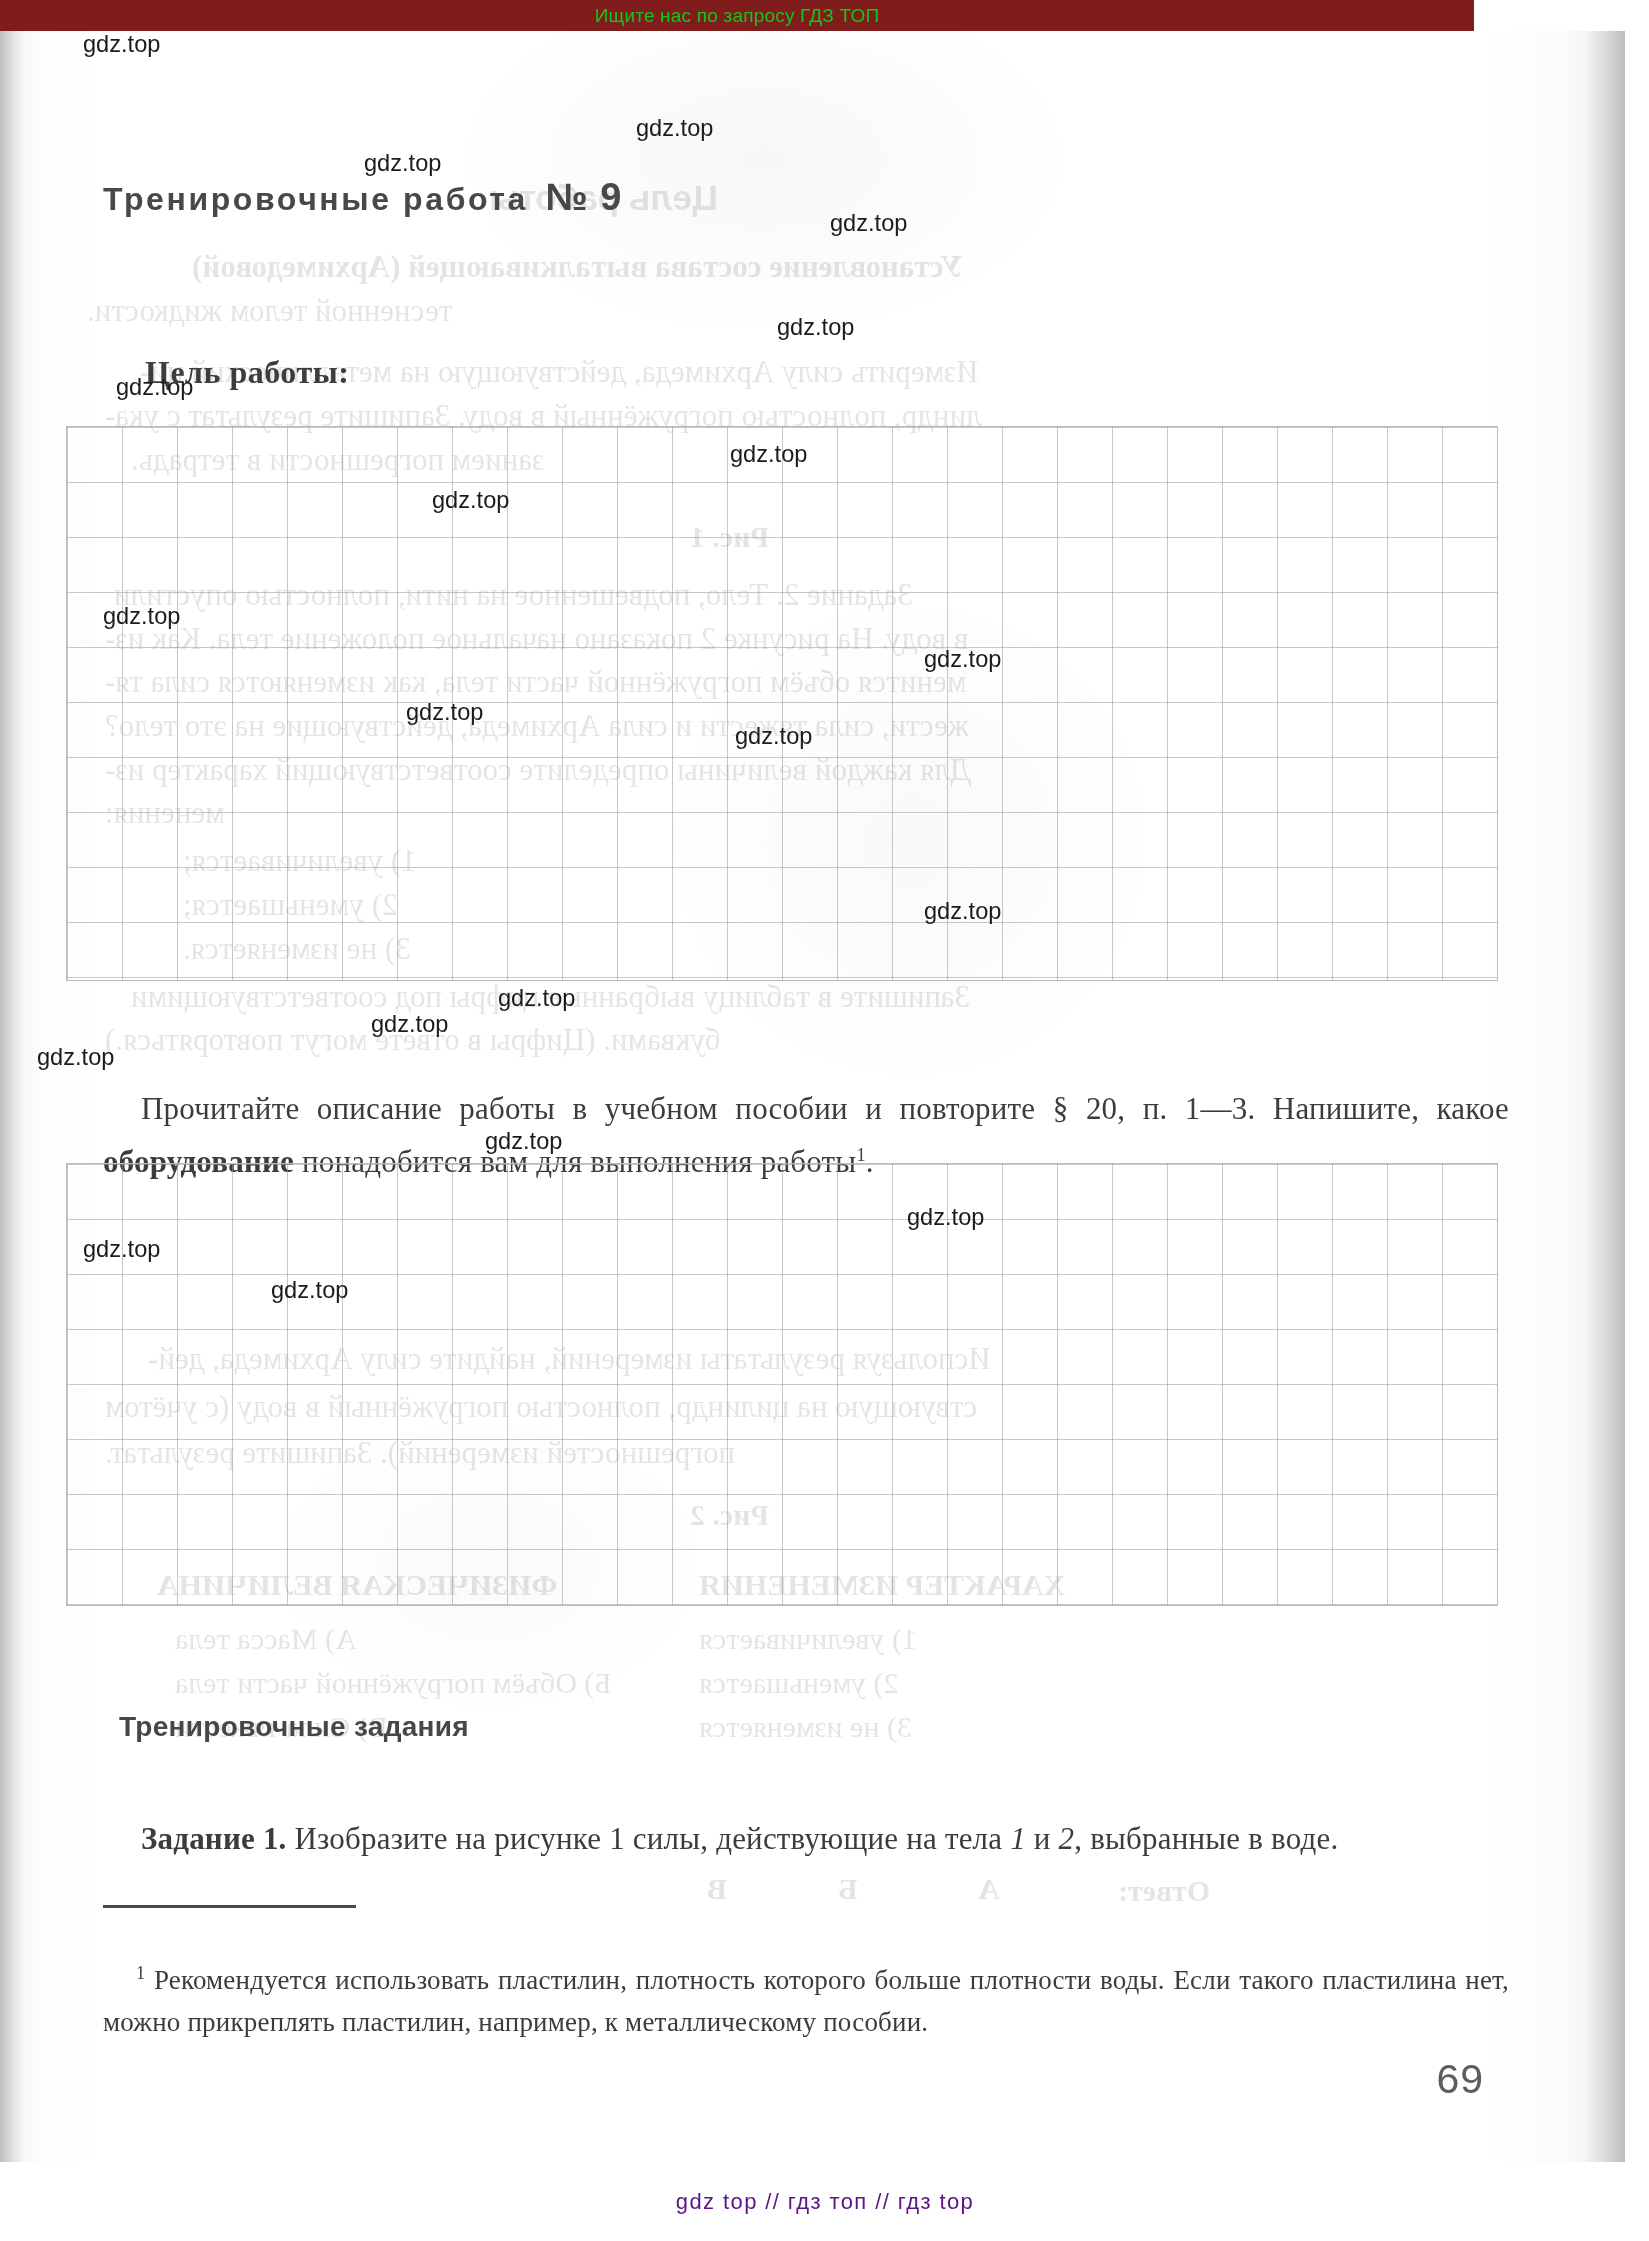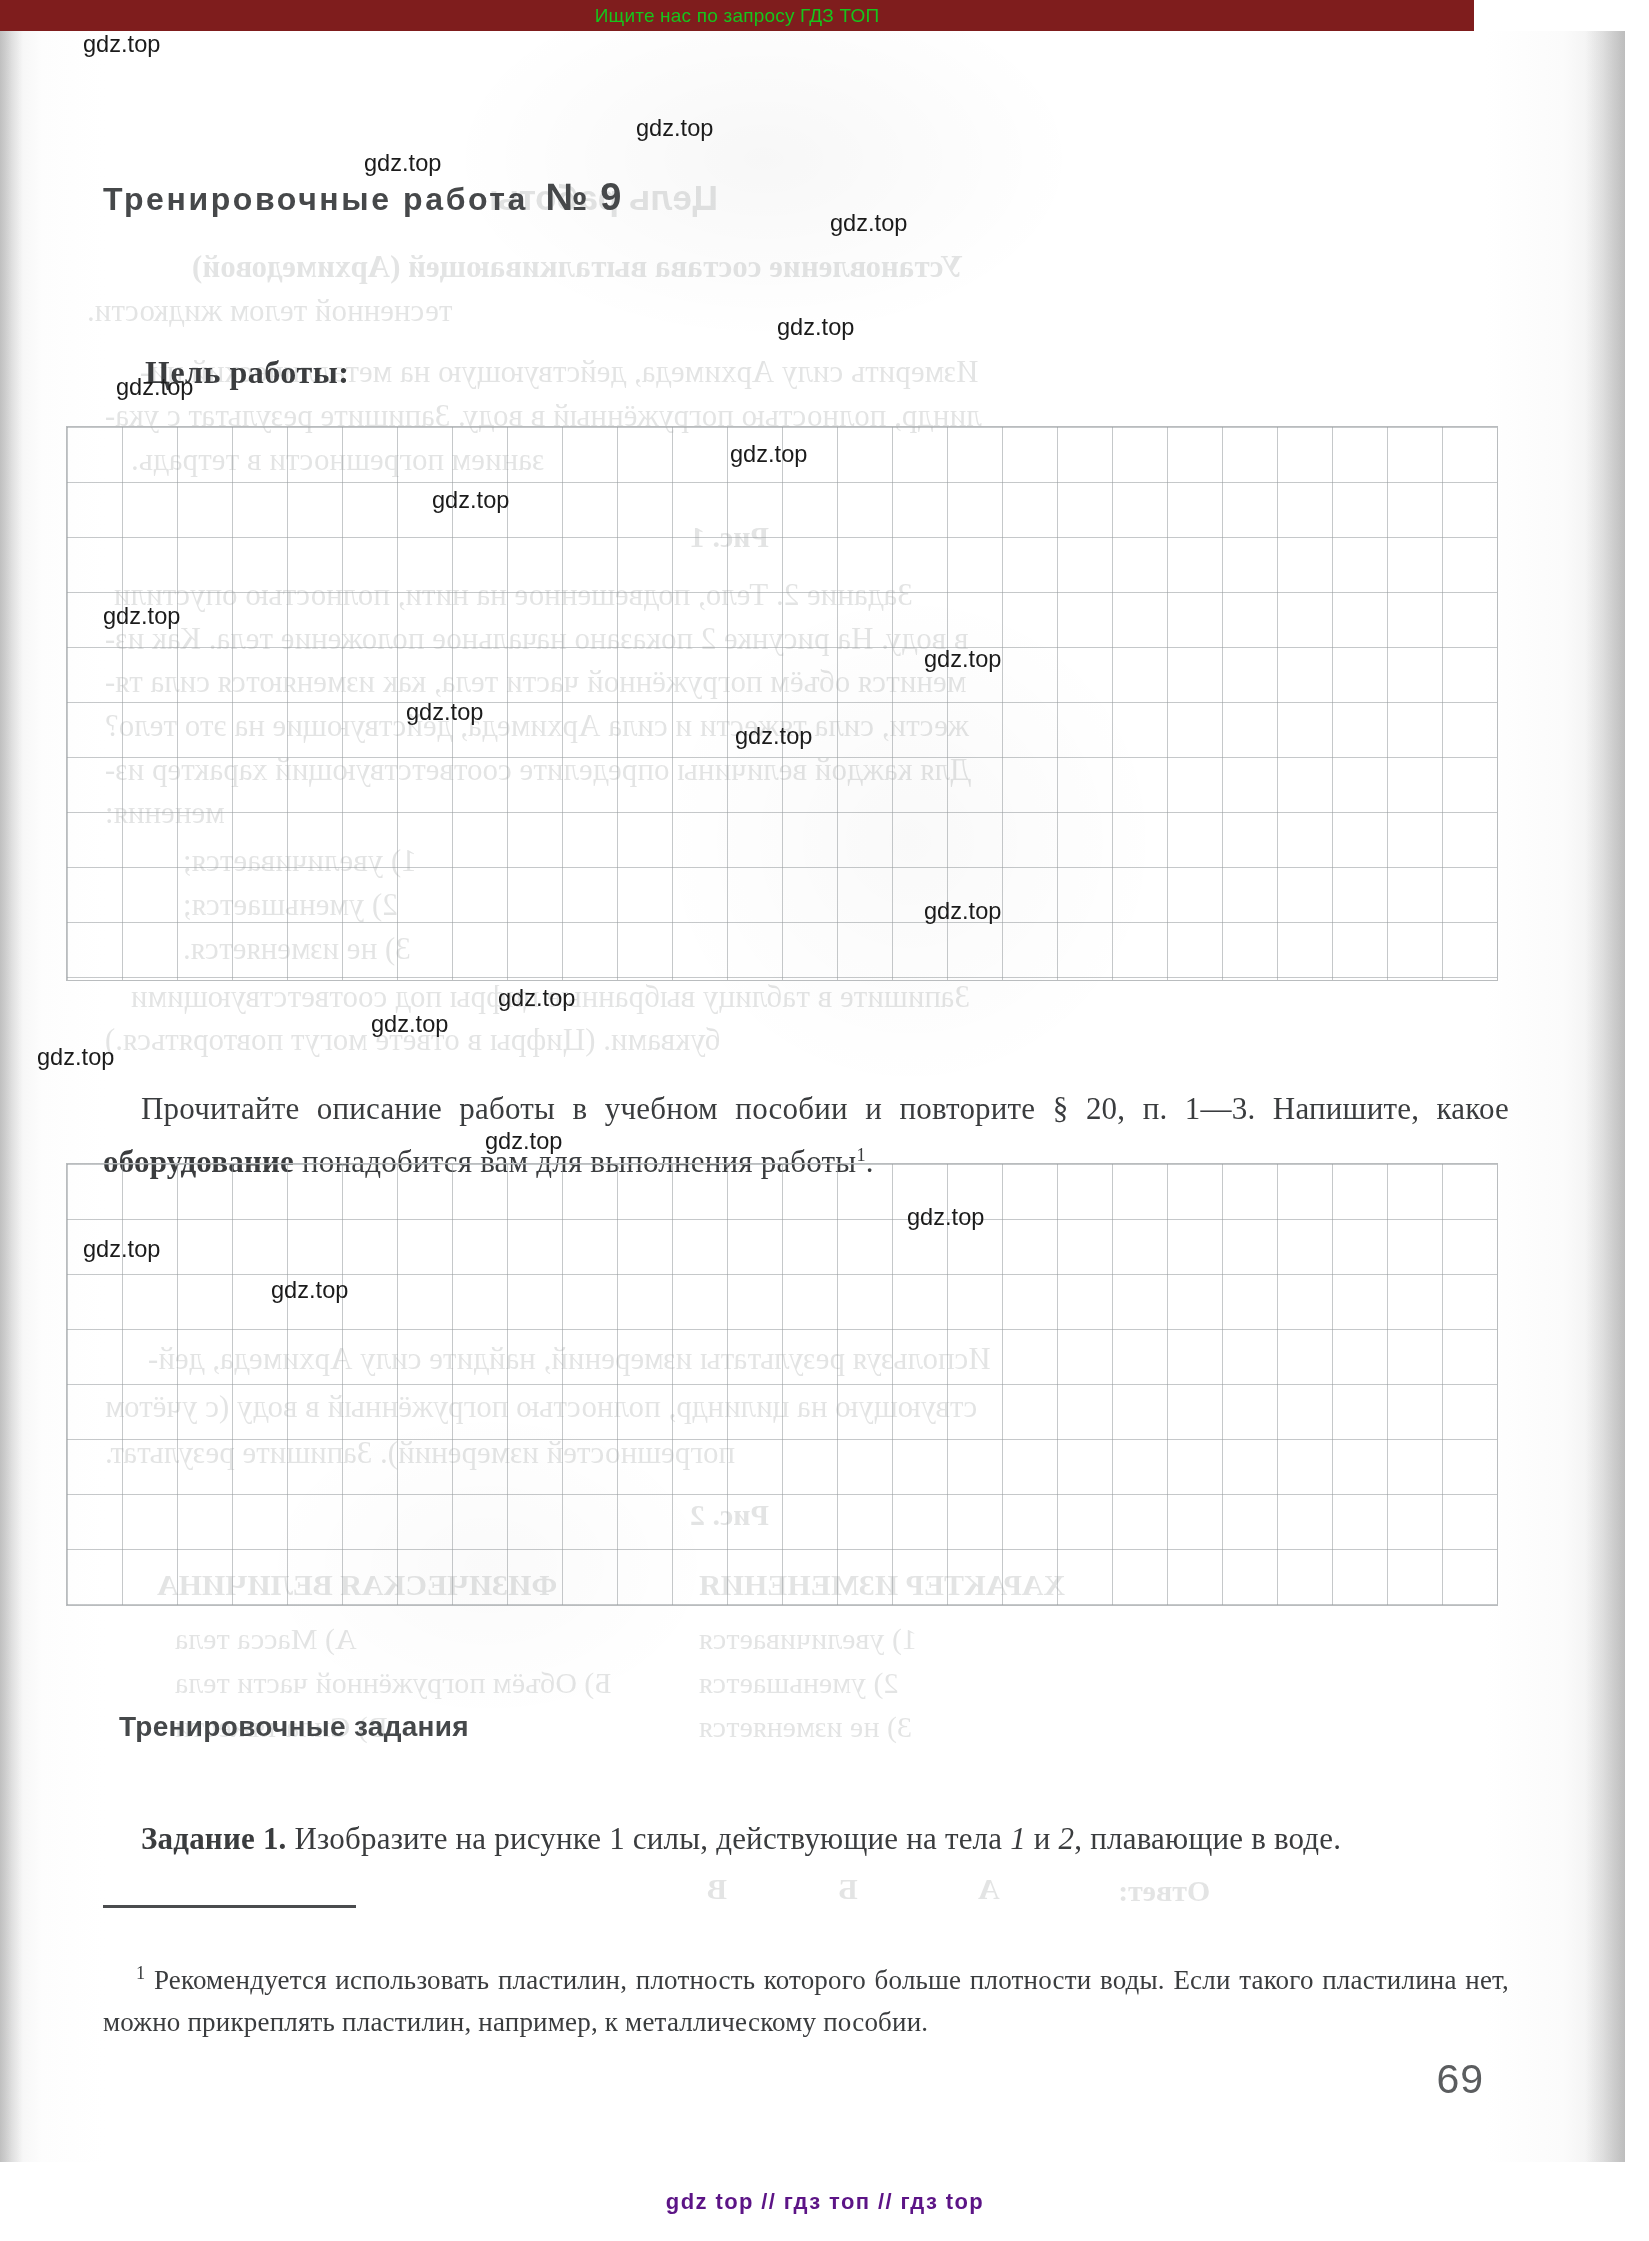--- a/index.html
+++ b/index.html
@@ -262,21 +262,20 @@
     display: flex;
     align-items: center;
     justify-content: center;
   }
   .footer-text {
     font-family: "Liberation Sans", sans-serif;
     font-size: 22px;
     color: #5c1486;
     letter-spacing: 1.4px;
     white-space: nowrap;
-    font-weight: bold;
   }
 </style>
 </head>
 <body>
 
 <div class="page">
 
   <div class="promo-bar">
     <span class="promo-text">Ищите нас по запросу ГДЗ ТОП</span>
   </div>
@@ -331,21 +330,21 @@
       <div class="goal-label">Цель работы:</div>
 
       <div class="grid-box" id="grid-1"></div>
 
       <p class="para" id="instruction-para"><span class="indent"></span><span>Прочитайте описание работы в учебном пособии и повторите § 20, п. 1—3. Напишите, какое </span><b>оборудование</b><span> понадобится вам для выполнения работы</span><sup>1</sup><span>.</span></p>
 
       <div class="grid-box" id="grid-2"></div>
 
       <h2 class="training-heading">Тренировочные задания</h2>
 
-      <p class="para" id="task-1-para"><span class="indent"></span><b>Задание 1.</b><span> Изобразите на рисунке 1 силы, действующие на тела </span><i>1</i><span> и </span><i>2</i><span>, плавающие в воде.</span></p>
+      <p class="para" id="task-1-para"><span class="indent"></span><b>Задание 1.</b><span> Изобразите на рисунке 1 силы, действующие на тела </span><i>1</i><span> и </span><i>2</i><span>, выбранные в воде.</span></p>
 
       <div class="footnote-rule"></div>
       <p class="para" id="footnote-para"><span class="indent"></span><sup>1</sup><span> Рекомендуется использовать пластилин, плотность которого больше плотности воды. Если такого пластилина нет, можно прикреплять пластилин, например, к металлическому пособии.</span></p>
 
       <div class="page-number">69</div>
     </div>
   </div>
 
   <div id="watermark-layer">
       <div class="wm" style="left: 83px; top: 31px;">gdz.top</div>

